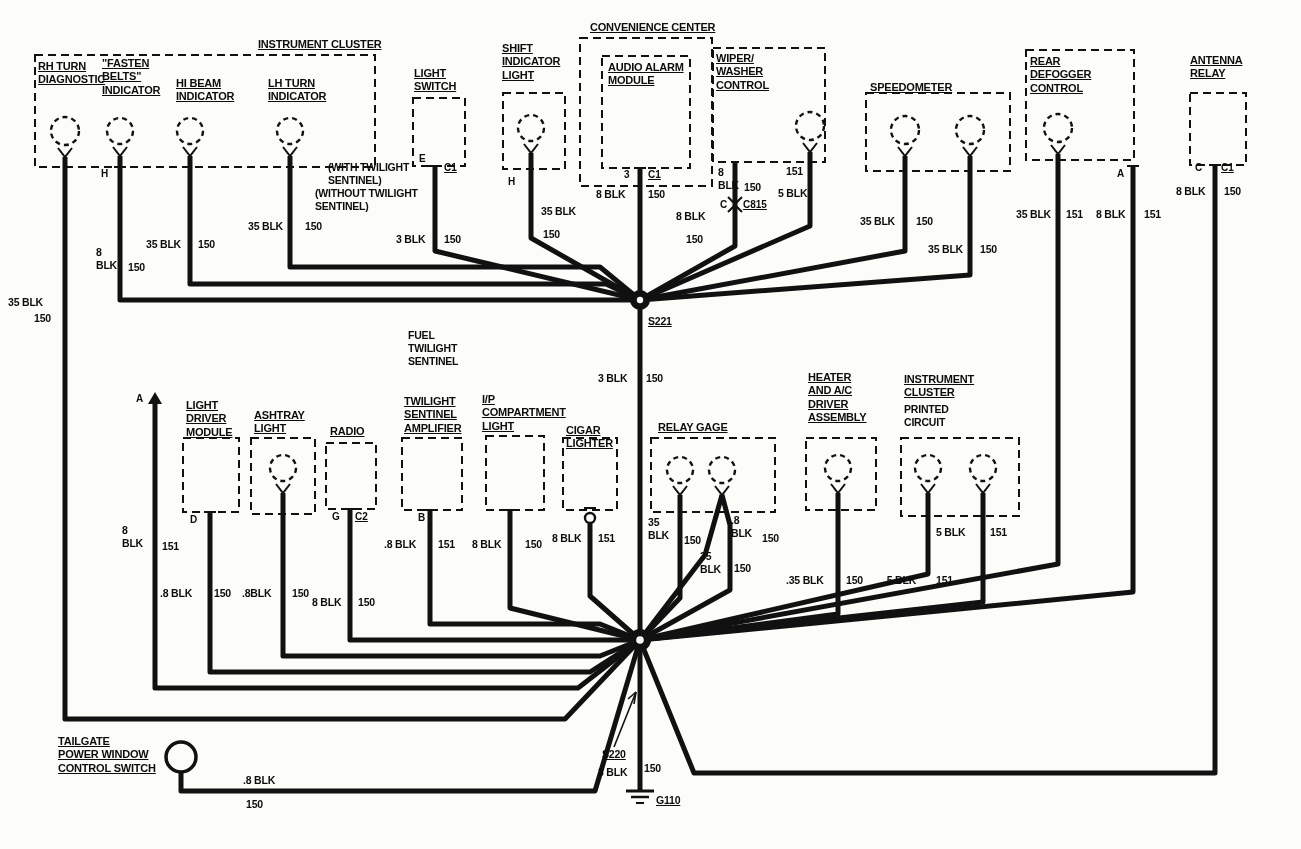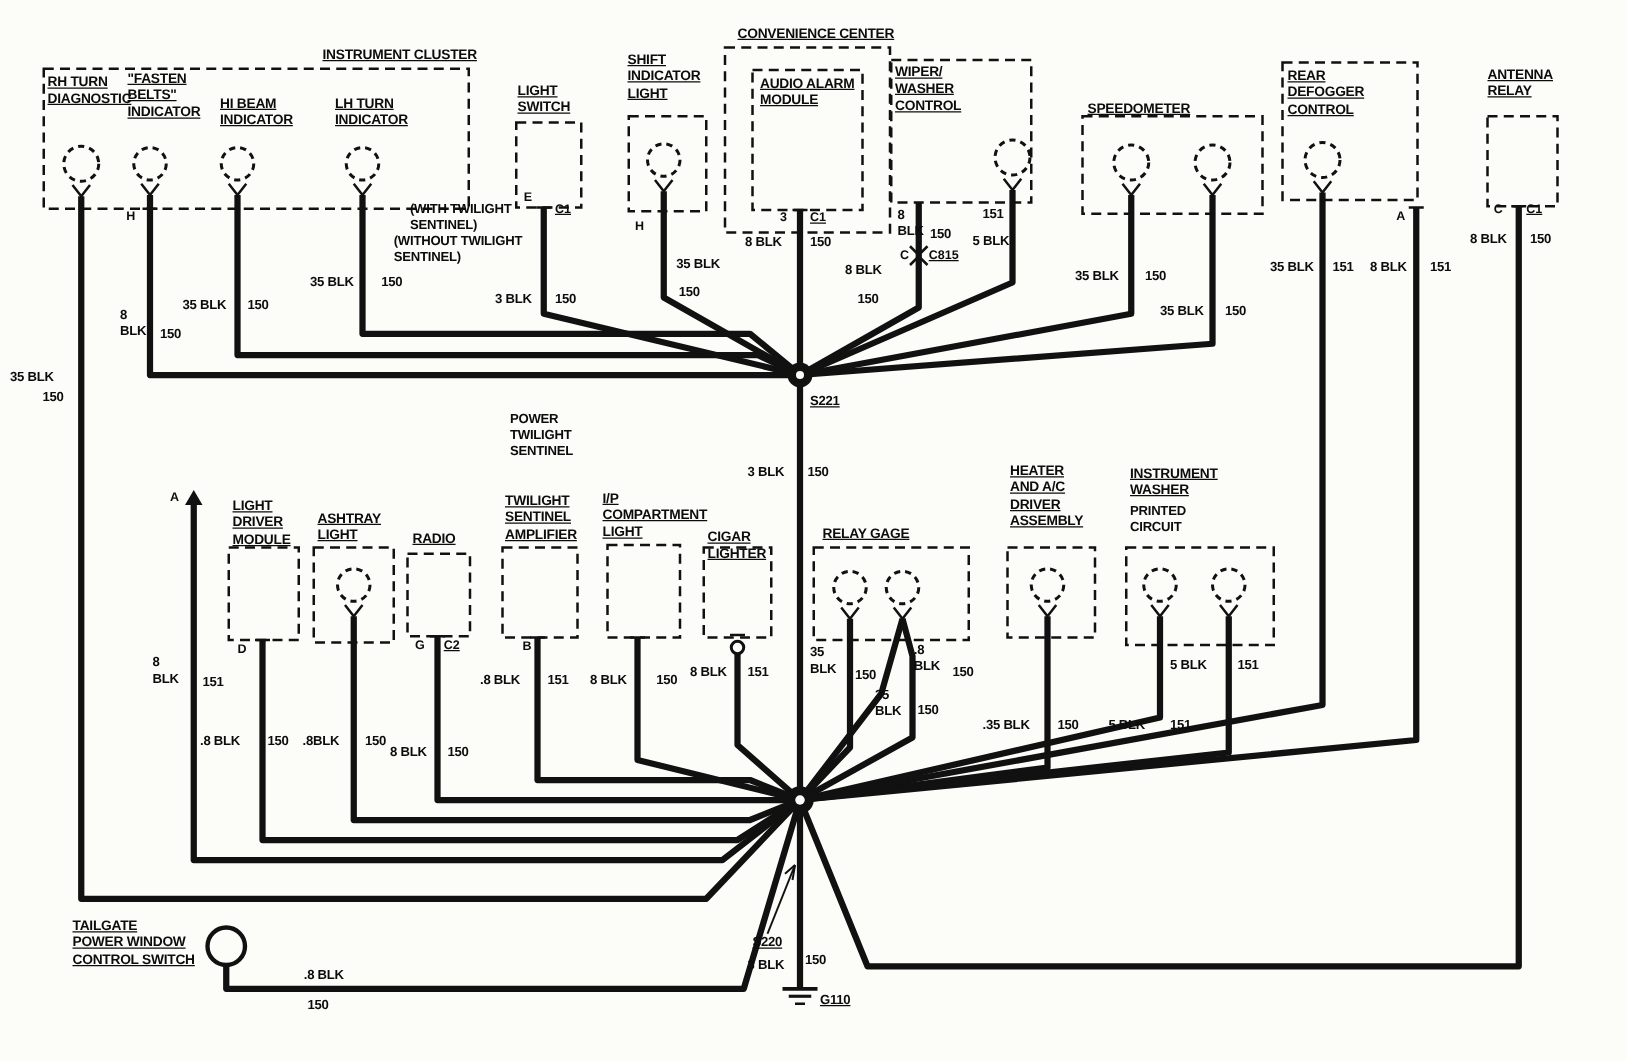--- a/index.html
+++ b/index.html
@@ -198,32 +198,32 @@
 COMPARTMENT
 LIGHT</div>
 <div class="lbl cl" style="left:566px; top:424px">CIGAR
 LIGHTER</div>
 <div class="lbl cl" style="left:658px; top:421px">RELAY GAGE</div>
 <div class="lbl cl" style="left:808px; top:371px">HEATER
 AND A/C
 DRIVER
 ASSEMBLY</div>
 <div class="lbl cl" style="left:904px; top:373px">INSTRUMENT
-WASHER</div>
+CLUSTER</div>
 <div class="lbl cl" style="left:58px;  top:735px">TAILGATE
 POWER WINDOW
 CONTROL SWITCH</div>
 
 <div class="lbl nl" style="left:904px; top:403px">PRINTED
 CIRCUIT</div>
 <div class="lbl nl" style="left:328px; top:161px">(WITH TWILIGHT
 SENTINEL)</div>
 <div class="lbl nl" style="left:315px; top:187px">(WITHOUT TWILIGHT
 SENTINEL)</div>
-<div class="lbl nl" style="left:408px; top:329px">POWER
+<div class="lbl nl" style="left:408px; top:329px">FUEL
 TWILIGHT
 SENTINEL</div>
 
 <div class="lbl pl" style="left:101px; top:168px">H</div>
 <div class="lbl pl" style="left:419px; top:153px">E</div>
 <div class="lbl pl u" style="left:444px; top:162px">C1</div>
 <div class="lbl pl" style="left:508px; top:176px">H</div>
 <div class="lbl pl" style="left:624px; top:169px">3</div>
 <div class="lbl pl u" style="left:648px; top:169px">C1</div>
 <div class="lbl pl" style="left:720px; top:199px">C</div>

